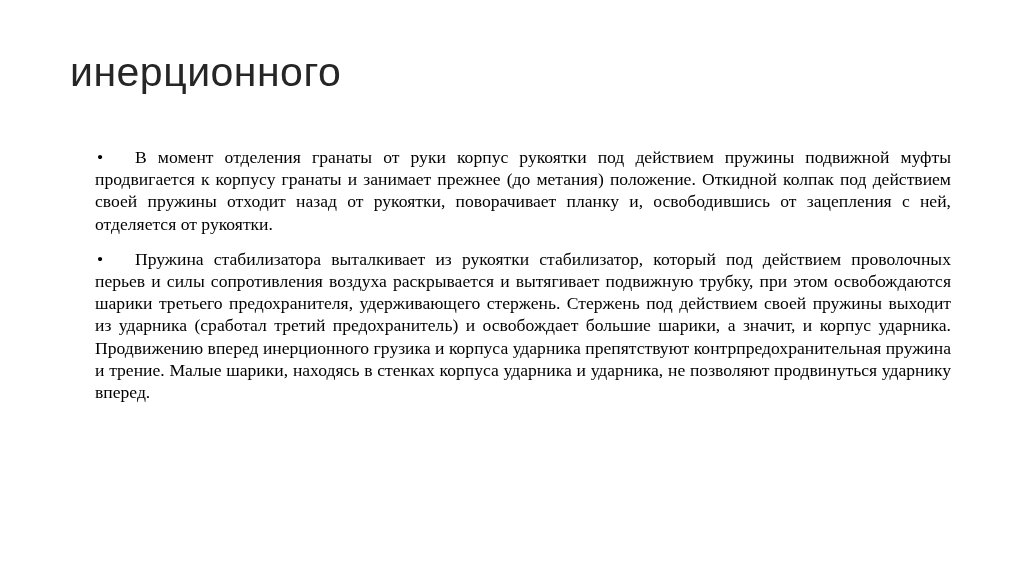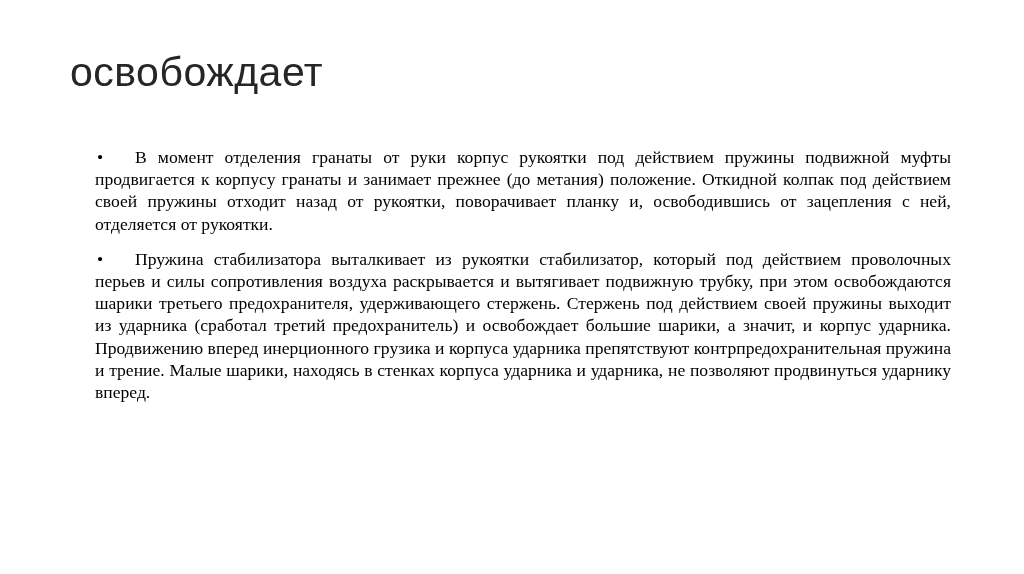--- a/index.html
+++ b/index.html
@@ -51,21 +51,21 @@
     top: 0;
     text-indent: 0;
     font-size: 17.6px;
   }
 </style>
 </head>
 <body>
 
 <div class="slide">
 
-  <h1 class="slide-title">освобождает</h1>
+  <h1 class="slide-title">инерционного</h1>
 
   <div class="slide-body">
 
     <p class="bullet-para">
       <span class="bullet-marker">•</span>
       <span>В момент отделения гранаты от руки корпус рукоятки под действием пружины подвижной муфты продвигается к корпусу гранаты и занимает прежнее (до метания) положение. Откидной колпак под действием своей пружины отходит назад от рукоятки, поворачивает планку и, освободившись от зацепления с ней, отделяется от рукоятки.</span>
     </p>
 
     <p class="bullet-para">
       <span class="bullet-marker">•</span>

